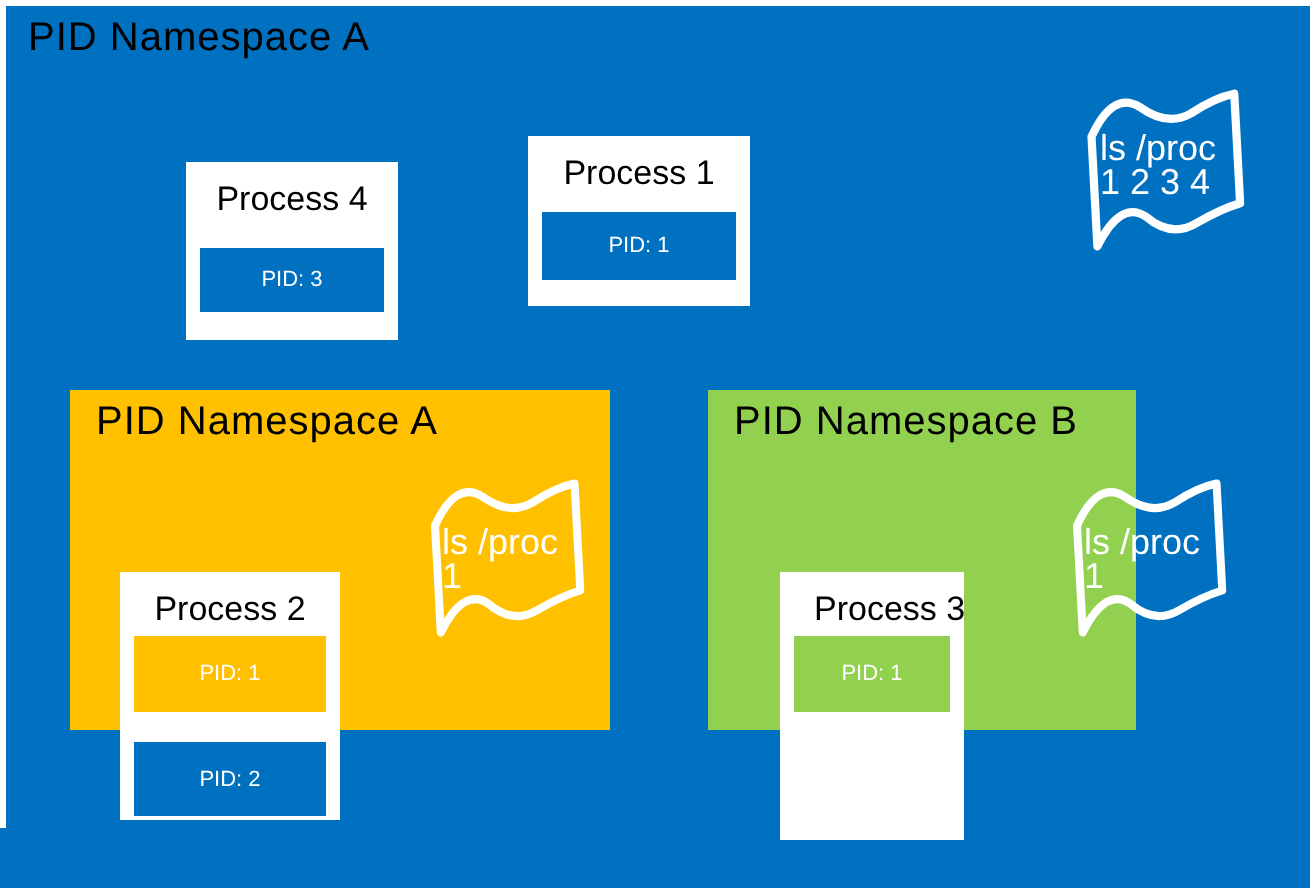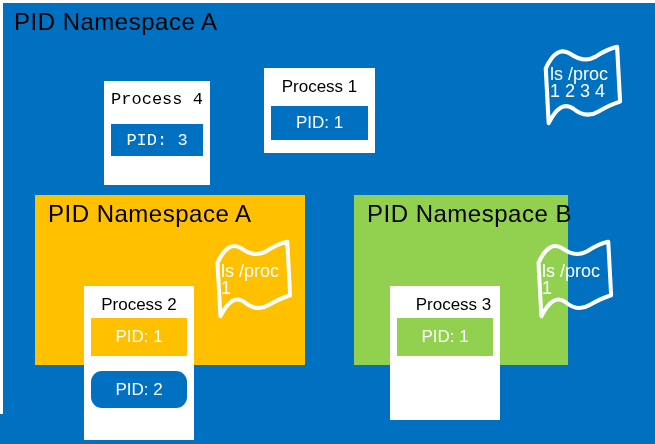--- a/index.html
+++ b/index.html
@@ -17,21 +17,21 @@
     background:var(--blue);
     overflow:hidden;
   }
   .edge{position:absolute;background:var(--card_white);}
   .edge-top{left:0;top:0;width:655px;height:3px;}
   .edge-left{left:0;top:0;width:3px;height:414px;}
 
   .ns-title{
     position:absolute;
     color:var(--text_black);
-    font-size:24px;
+    font-size:20px;
     letter-spacing:0.5px;
     white-space:nowrap;
   }
   .root-title{left:14px;top:8px;}
 
   .namespace{position:absolute;z-index:1;}
   .ns-orange{left:35px;top:195px;width:270px;height:170px;background:var(--orange);}
   .ns-green{left:354px;top:195px;width:214px;height:170px;background:var(--green);}
   .ns-inner-title{left:13px;top:5px;}
 
@@ -45,36 +45,36 @@
     text-align:center;
     font-size:17px;
     color:var(--text_black);
     white-space:nowrap;
   }
   .pid{
     position:absolute;
     left:7px;right:7px;
     display:flex;align-items:center;justify-content:center;
     color:var(--text_white);
-    font-size:17px;
+    font-size:11px;
     white-space:nowrap;
   }
   .bg-blue{background:var(--blue);}
   .bg-orange{background:var(--orange);}
   .bg-green{background:var(--green);}
 
-  .card-p4{left:104px;top:81px;width:106px;height:104px;font-family:Liberation Mono, monospace;}
+  .card-p4{left:93px;top:81px;width:106px;height:89px;}
   .card-p4 .pid{top:43px;height:32px;}
   .card-p1{left:264px;top:68px;width:111px;height:85px;}
   .card-p1 .pid{top:38px;height:34px;}
 
-  .card-p2{left:60px;top:286px;width:110px;height:154px;margin-left:24px;}
-  .card-p3{left:390px;top:286px;width:110px;height:134px;padding-left:17px;}
+  .card-p2{left:60px;top:286px;width:110px;height:124px;}
+  .card-p3{left:390px;top:286px;width:92px;height:134px;padding-left:17px;}
   .pid-upper{top:32px;height:38px;}
-  .pid-lower{top:85px;height:37px;border-radius:11px;}
+  .pid-lower{top:85px;height:37px;}
 
   .flag{position:absolute;z-index:2;}
   .flag-root{left:535px;top:39px;width:88px;height:92px;}
   .flag-orange{left:206px;top:236px;width:88px;height:86px;}
   .flag-green{left:527px;top:236px;width:88px;height:86px;}
   .flag svg{position:absolute;left:0;top:0;width:100%;height:100%;}
   .flag-text{
     position:absolute;left:15px;top:27px;
     color:var(--text_white);
     font-weight:normal;

